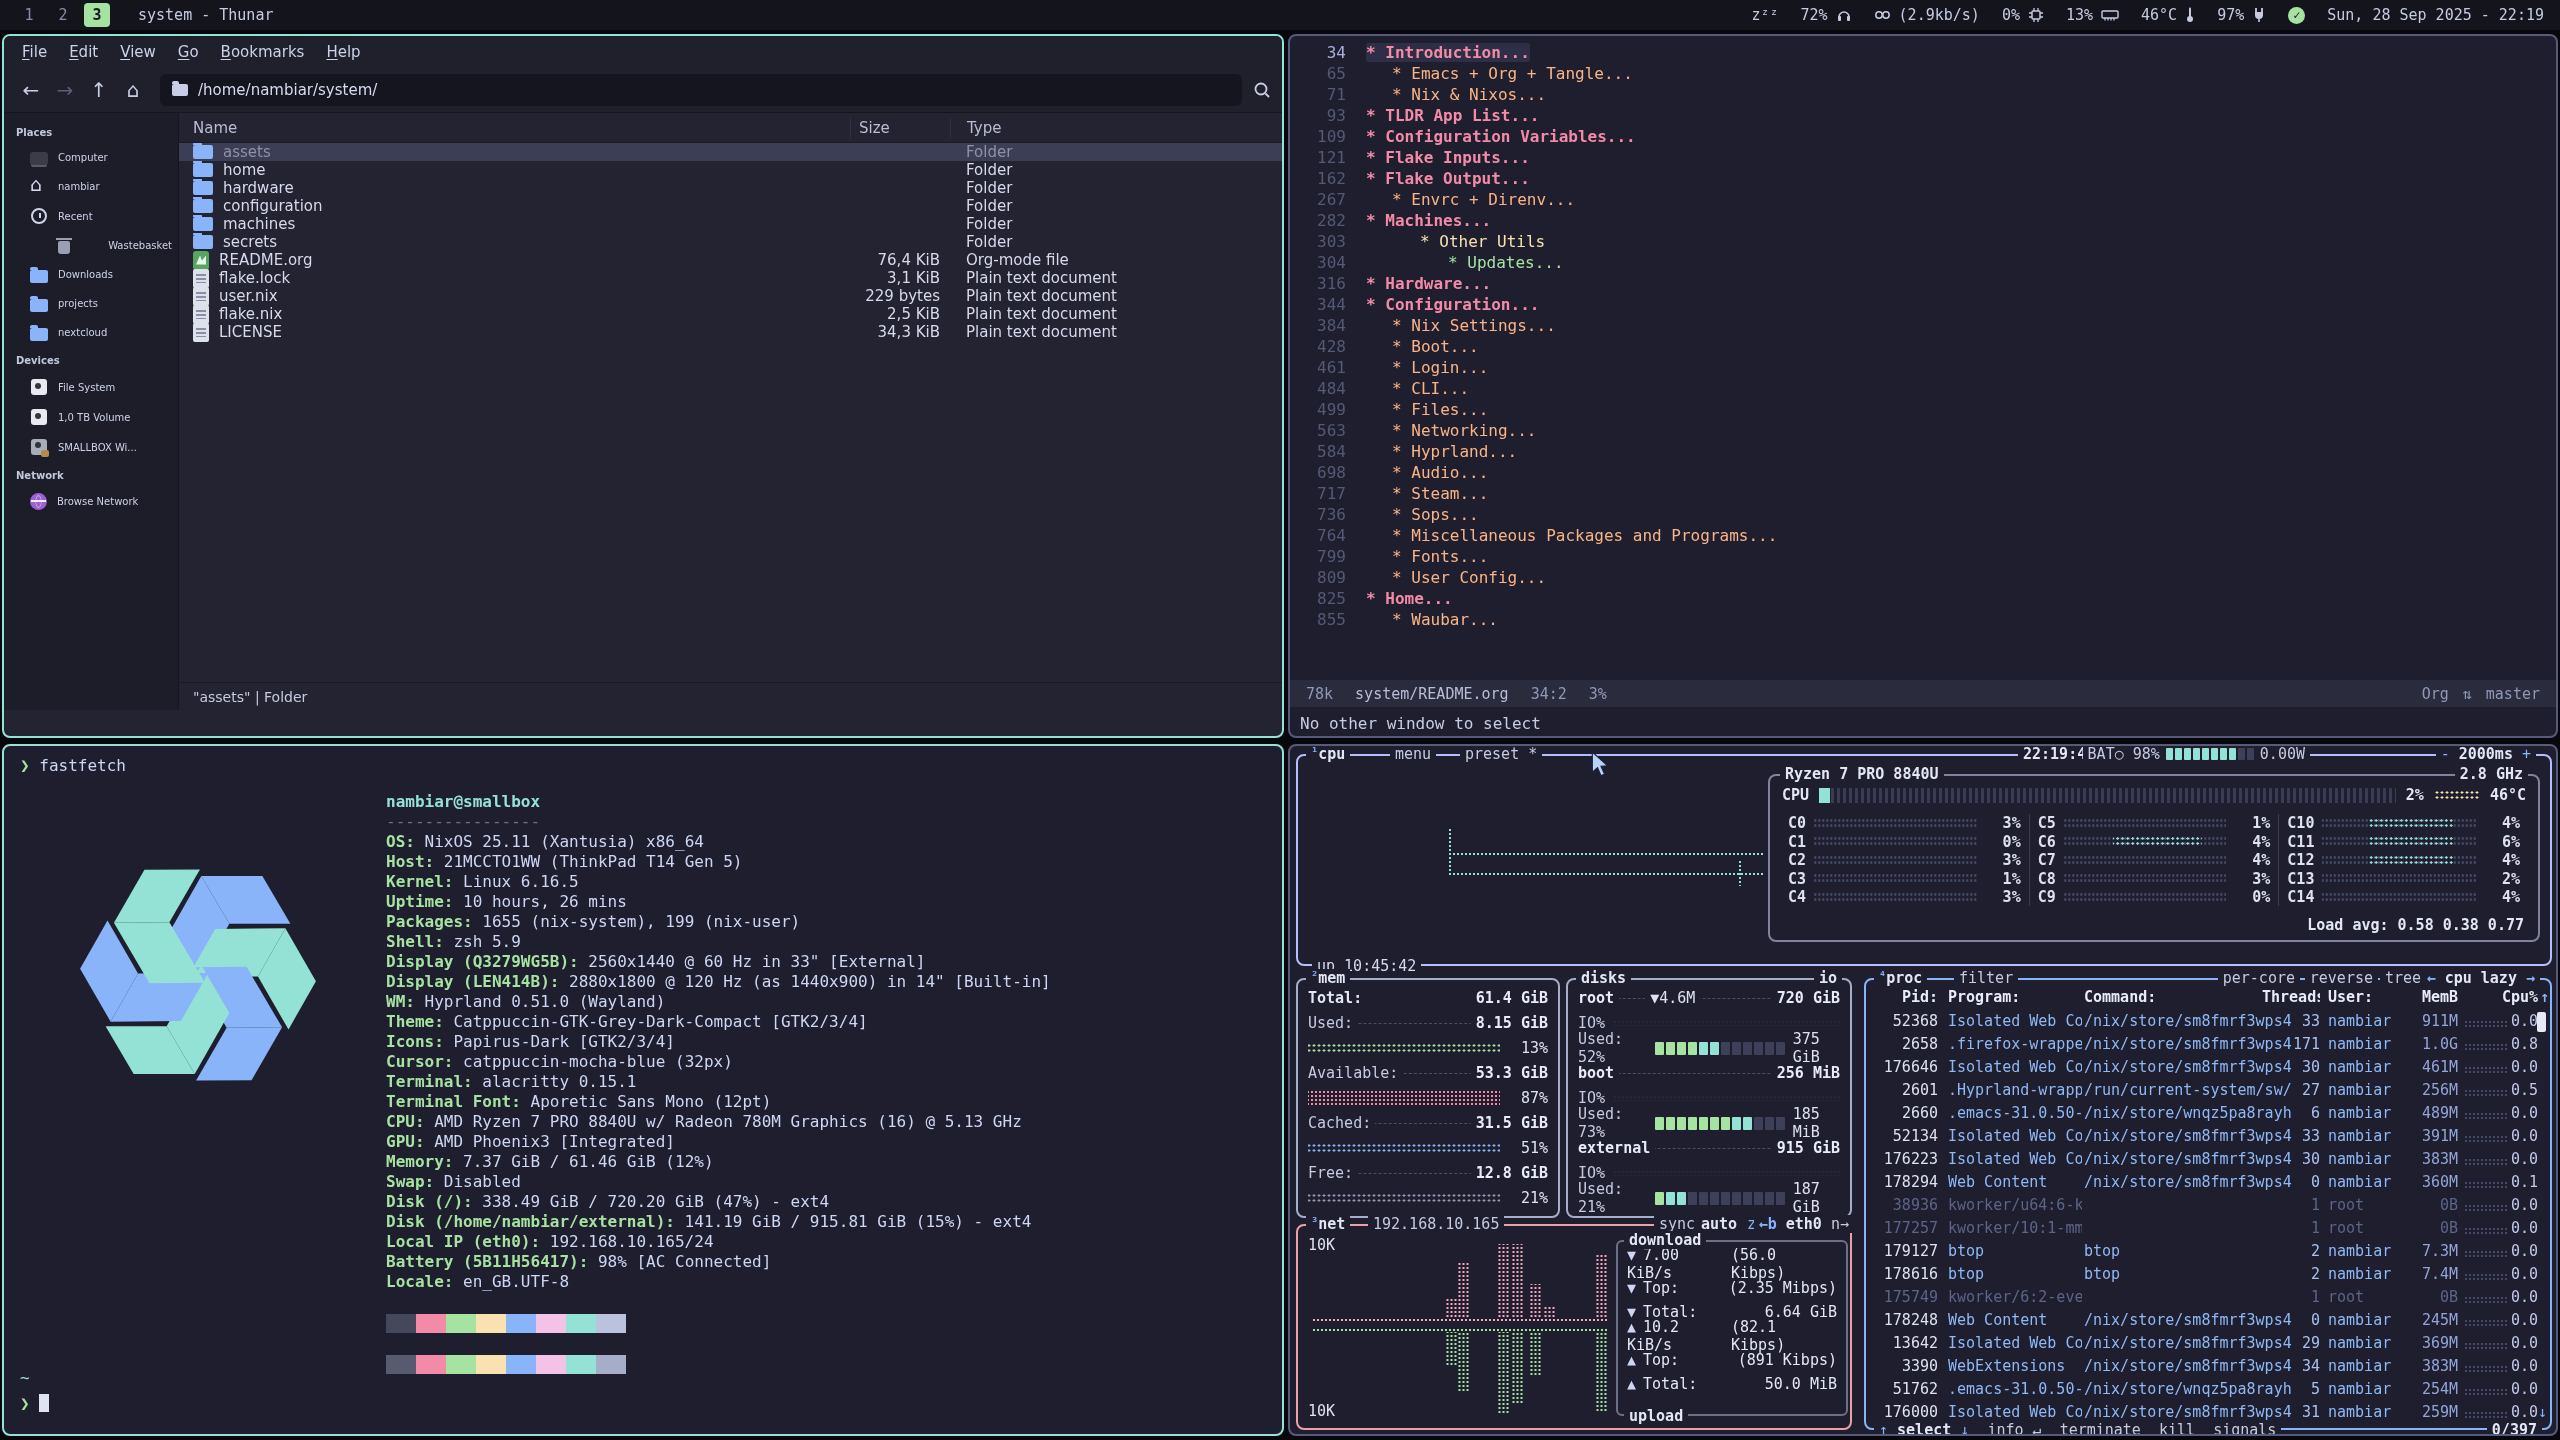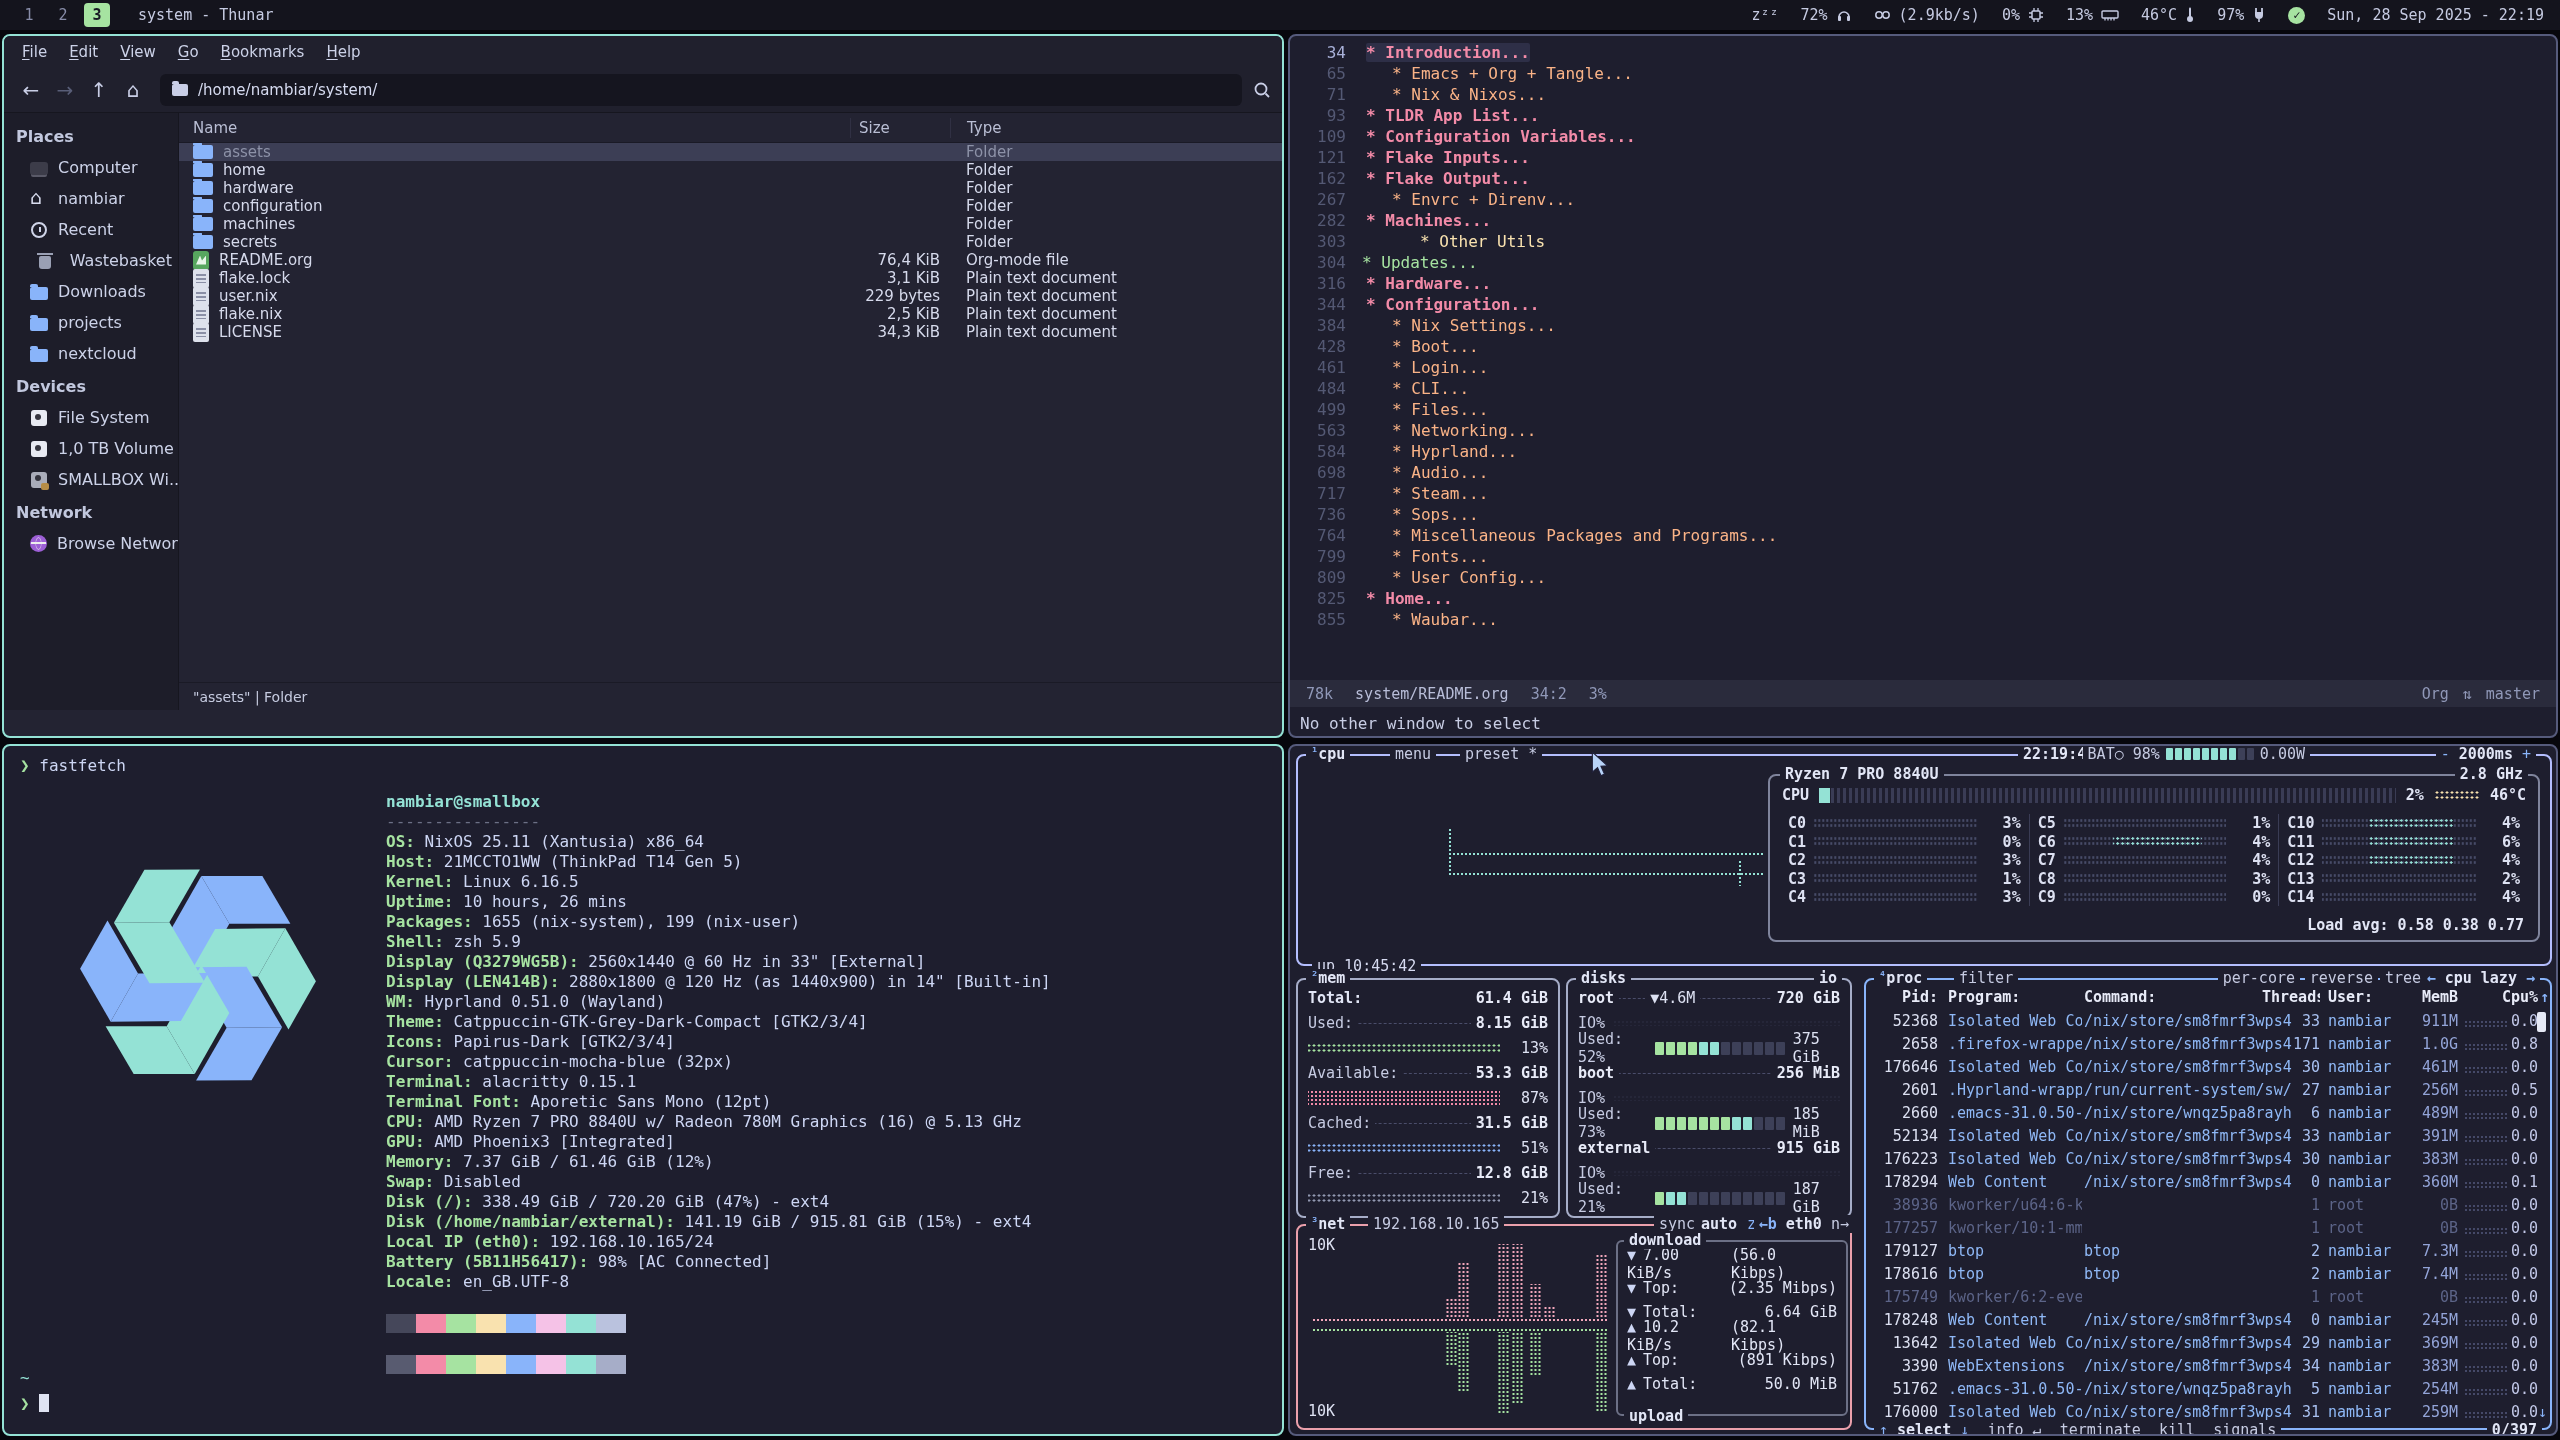--- a/index.html
+++ b/index.html
@@ -32,21 +32,21 @@
   .menubar span{padding:5px 10px;border-radius:4px}
   .menubar u{text-decoration:underline;text-underline-offset:2px}
   .toolbar{height:44px;display:flex;align-items:center;padding:0 10px;background:#20202d;border-bottom:1px solid #16161f}
   .nav{width:34px;text-align:center;font-size:20px;color:#c9cee6}
   .nav.dis{color:#595e78}
   .pathbar{flex:1;height:32px;background:#15151f;border-radius:6px;display:flex;align-items:center;
     padding:0 12px;margin:0 10px;color:#d6dbf0;font-size:15px;gap:10px}
   .pficon{width:16px;height:12px;background:#c9cee6;border-radius:2px;position:relative;flex:none}
   .pficon::before{content:"";position:absolute;top:-3px;left:0;width:7px;height:3px;background:#c9cee6;border-radius:2px 2px 0 0}
   .tbody{display:flex;height:calc(100% - 32px - 44px - 27px)}
-  .sidebar{width:174px;background:#1d1d29;padding-top:6px;font-size:16px;color:#ccd2e8;flex:none}
+  .sidebar{width:174px;background:#1d1d29;padding-top:6px;font-size:10px;color:#ccd2e8;flex:none}
   .sb-sec{font-weight:bold;color:#c2c8de;padding:8px 12px 6px}
   .sb-item{display:flex;align-items:center;gap:10px;padding:6px 6px 6px 26px;white-space:nowrap;overflow:hidden}
   .filelist{flex:1;display:flex;flex-direction:column;background:#232332;border-left:1px solid #16161f}
   .fl-head{display:flex;height:29px;align-items:center;color:#b9bed4;font-size:15px;border-bottom:1px solid #1a1a26}
   .fl-head .col-size,.fl-head .col-type{border-left:1px solid #303043;height:20px;display:flex;align-items:center}
   .col-name{flex:1;padding-left:14px}
   .col-size{width:100px;padding-left:8px;box-sizing:border-box}
   .col-type{width:332px;padding-left:16px;box-sizing:border-box}
   .frows{flex:1;overflow:hidden}
   .frow{display:flex;height:18px;align-items:center;font-size:15px;color:#d6daec}
@@ -102,21 +102,21 @@
   
   #emacs .buf{position:absolute;left:0;top:6px;right:0;font-family:"DejaVu Sans Mono",monospace;font-size:16px}
   .eline{display:flex;height:21px;align-items:center;white-space:pre}
   .lnum{width:56px;text-align:right;padding-right:16px;color:#545974;flex:none}
   .lnum.cur{color:#a8b0d8}
   .h1{color:#f38ba8;font-weight:bold}
   .h2{color:#fab387}
   .h3{color:#f9e2af}
   .h4{color:#a6e3a1}
   .hl{background:#2e2f47;border-radius:2px}
-  .ind1{margin-left:4px}.ind2{margin-left:30px}.ind3{margin-left:58px}.ind4{}
+  .ind1{margin-left:4px}.ind2{margin-left:30px}.ind3{margin-left:58px}.ind4{margin-left:86px}
   .modeline{position:absolute;left:0;right:0;bottom:29px;height:27px;background:#2a2b3c;display:flex;align-items:center;
     padding:0 16px;color:#9098b8;font-family:"DejaVu Sans Mono",monospace;font-size:15px;gap:22px}
   .modeline .file{color:#b8bdd8}
   .ml-right{margin-left:auto;display:flex;gap:14px;align-items:center}
   .echo{position:absolute;left:10px;bottom:3px;color:#c8cde4;font-family:"DejaVu Sans Mono",monospace;font-size:16px}
 
   
   #btop{font-family:"DejaVu Sans Mono",monospace;font-size:15px;color:#c6cbe2}
   .bbox{position:absolute;border:2px solid;border-radius:8px;box-sizing:border-box}
   .blabel{position:absolute;top:-11px;background:#1e1e2e;padding:0 5px;color:#e2e6f6;font-weight:bold;white-space:nowrap}

